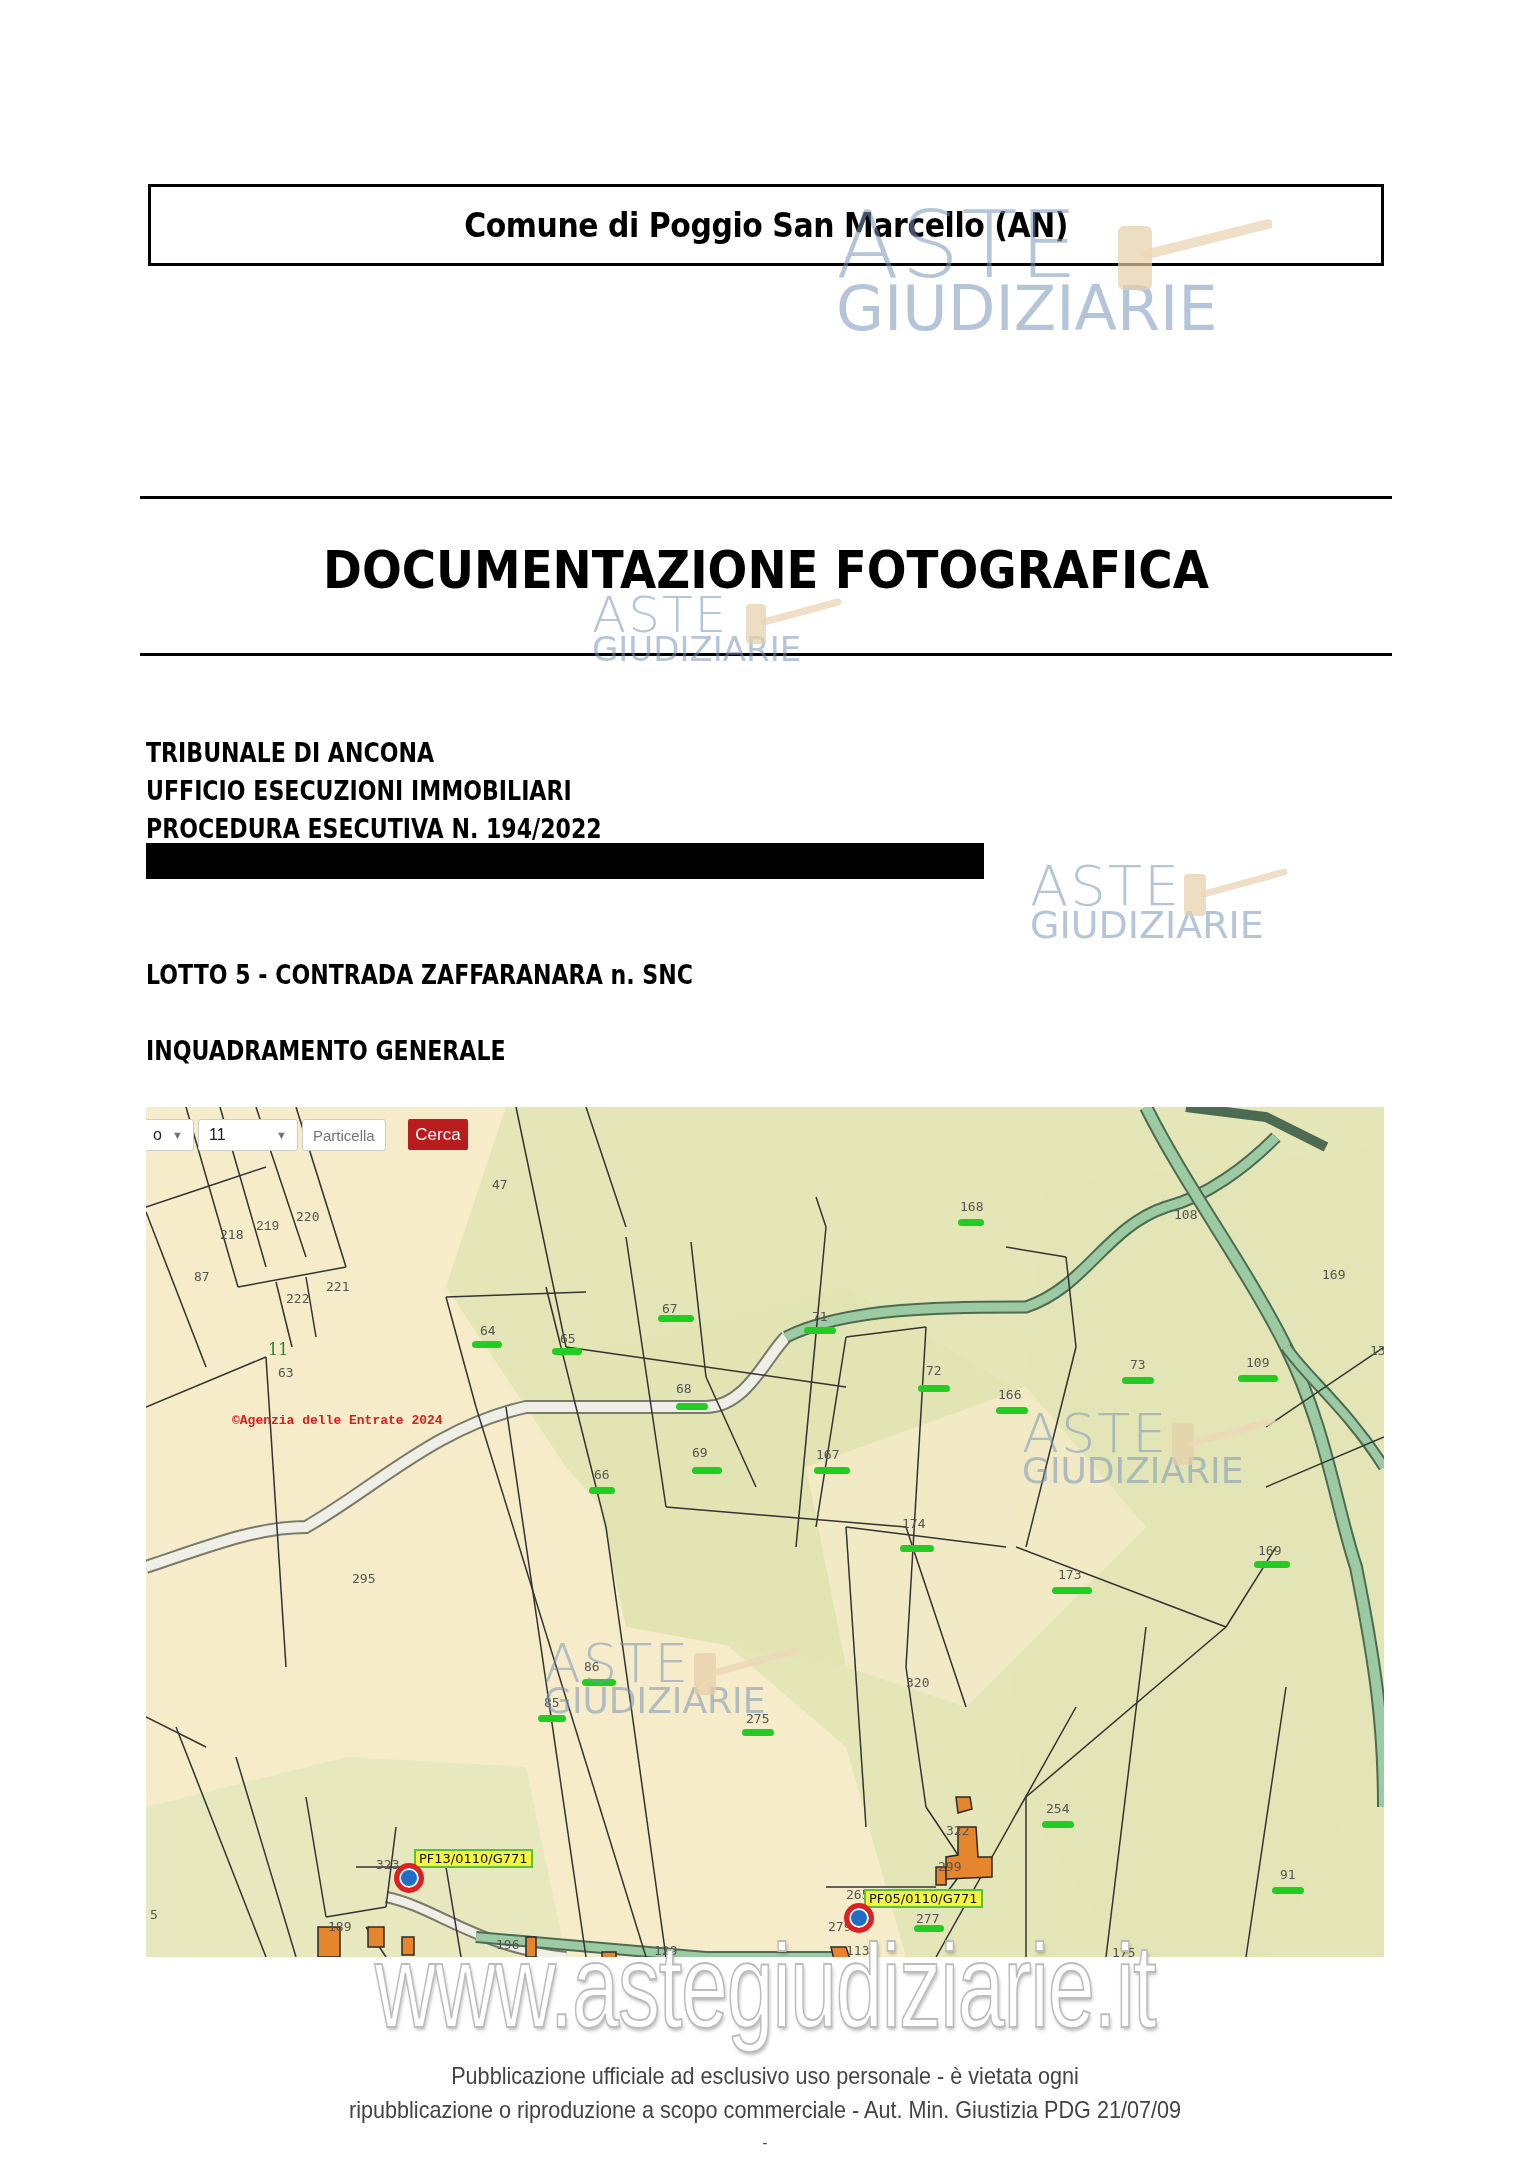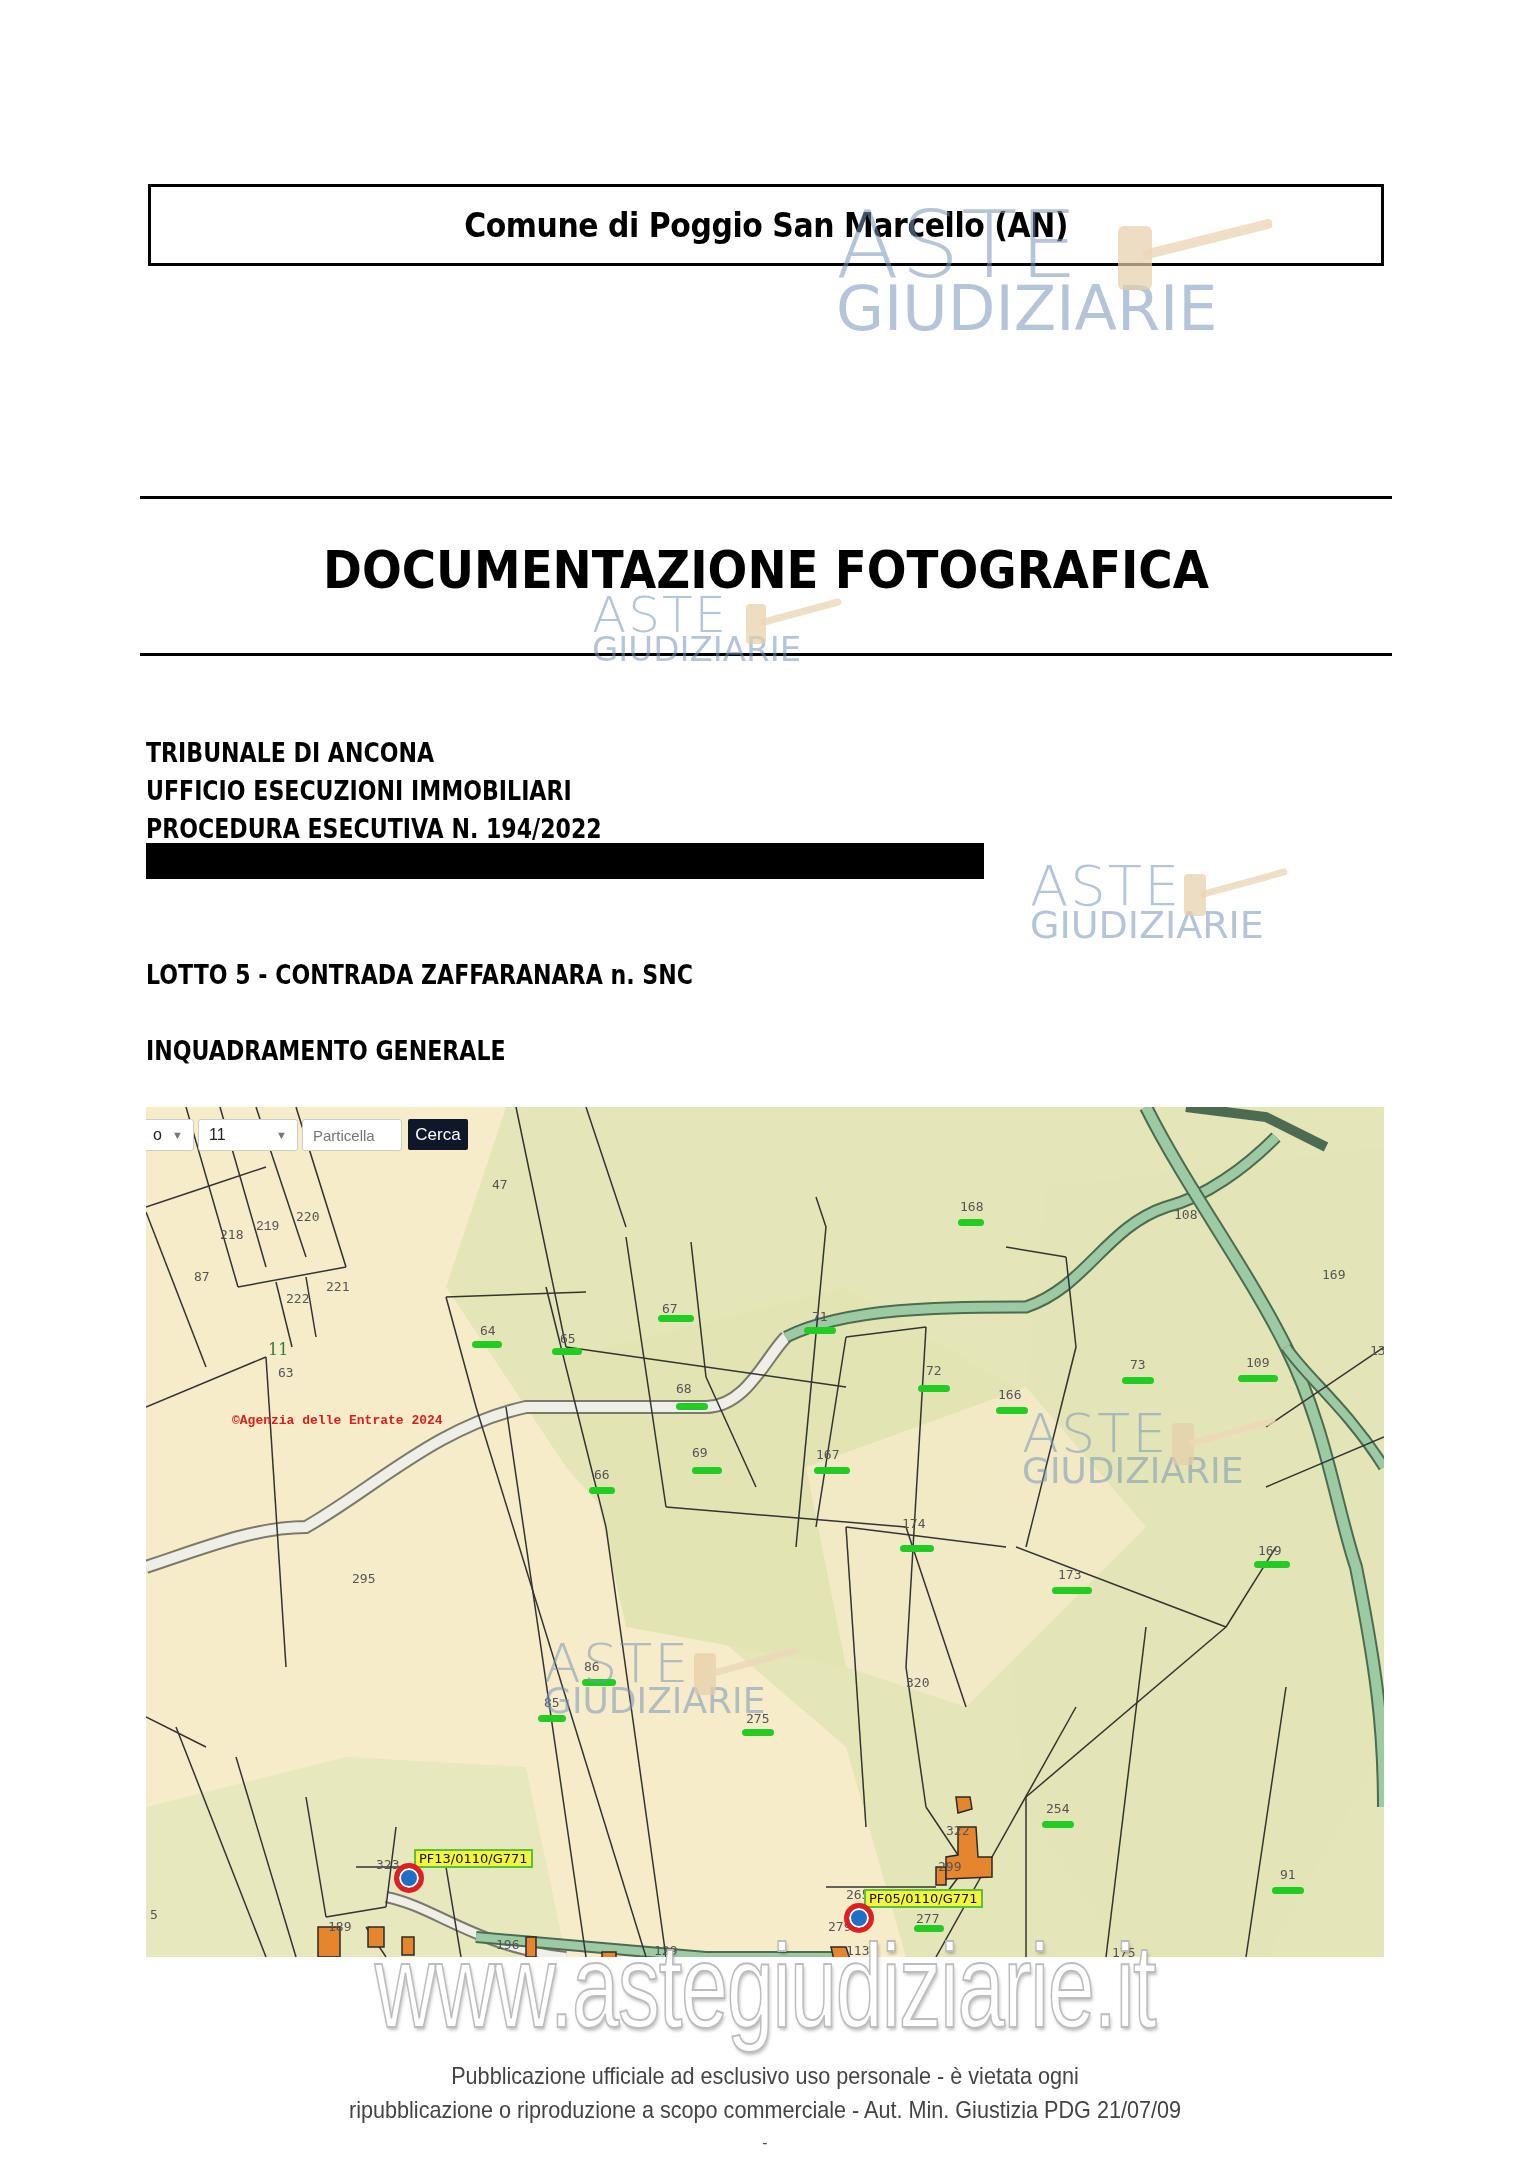--- a/index.html
+++ b/index.html
@@ -30,21 +30,21 @@
   .map { left: 146px; top: 1107px; width: 1238px; height: 850px; overflow: hidden;
          background: #f6ecc9; }
   .map svg { position: absolute; left: 0; top: 0; }
 
   .map-ctrl { position: absolute; top: 12px; height: 32px; background: #fff;
               border: 1px solid #ccc; border-radius: 3px; box-sizing: border-box;
               font-size: 16px; color: #222; display: flex; align-items: center; padding: 0 10px; }
   .map-ctrl .caret { margin-left: auto; font-size: 11px; color: #777; }
   .map-input { color: #888; font-size: 15px; }
   .cerca { position: absolute; top: 12px; left: 262px; height: 31px; width: 60px;
-           background: #0f172a; color: #fff; font-size: 17px; display: flex;
+           background: #b91c1c; color: #fff; font-size: 17px; display: flex;
            align-items: center; justify-content: center; border-radius: 2px; }
 
   .plabel { position: absolute; font-family: "DejaVu Sans Mono", monospace; font-size: 13px; color: #555; }
   .gbar { position: absolute; height: 7px; border-radius: 4px; background: #22cc22; }
   .copyright { position: absolute; left: 86px; top: 306px; color: #d62020;
                font-family: "Liberation Mono", monospace; font-size: 13px; font-weight: bold; }
   .sheet-no { position: absolute; left: 122px; top: 233px; color: #2e7d32;
               font-family: "DejaVu Serif", serif; font-size: 16px; }
   .pf-label { position: absolute; background: #f5f540; border: 2px solid #58c23a;
               font-size: 13px; padding: 0 3px; color: #111; font-family: "DejaVu Sans", sans-serif; }
@@ -204,21 +204,21 @@
   </svg>
 
   <div class="map-ctrl" style="left:-4px; width:52px;">
     <span>o</span>
     <span class="caret">▼</span>
   </div>
   <div class="map-ctrl" style="left:52px; width:100px;">
     <span>11</span>
     <span class="caret">▼</span>
   </div>
-  <input class="map-ctrl map-input" style="left: 156px; width: 100px;" placeholder="Particella">
+  <input class="map-ctrl map-input" style="left: 156px; width: 84px;" placeholder="Particella">
   <div class="cerca">Cerca</div>
 
   <div class="copyright">©Agenzia delle Entrate 2024</div>
   <div class="sheet-no">11</div>
 
   <div class="plabel" style="left:346px; top:70px;">47</div>
   <div class="plabel" style="left:48px; top:162px;">87</div>
   <div class="plabel" style="left:132px; top:258px;">63</div>
   <div class="plabel" style="left:334px; top:216px;">64</div>
   <div class="gbar" style="left:326px; top:234px; width:30px;"></div>

